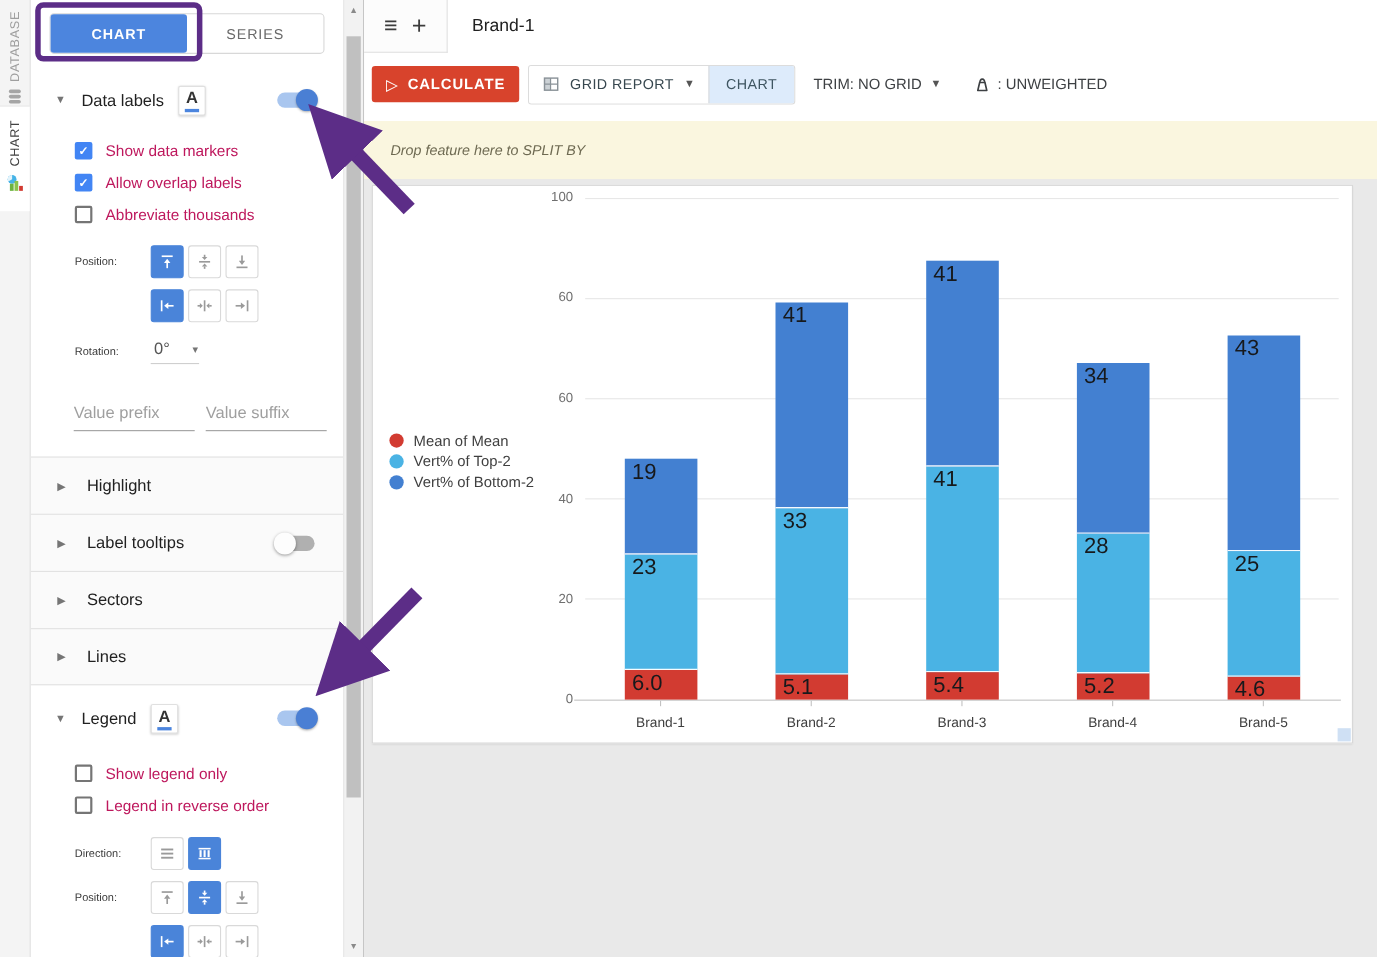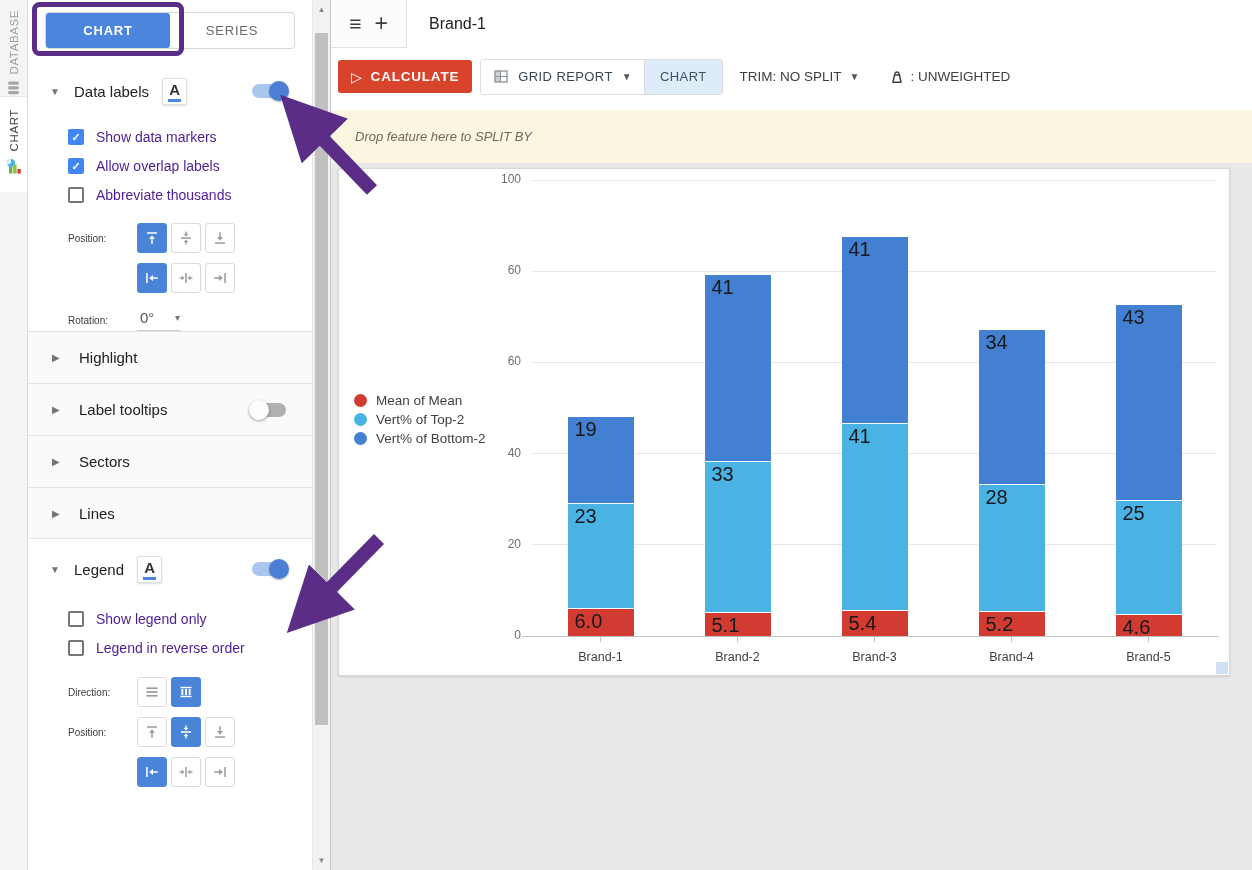--- a/index.html
+++ b/index.html
@@ -42,21 +42,21 @@
   .toggle.on .knob { right:-3px; background:#4a7fd4; box-shadow:0 1px 2px rgba(0,0,0,.3); }
   .toggle.off { background:#b0b0b0; }
   .toggle.off .knob { left:-3px; background:#fdfdfd; box-shadow:0 1px 3px rgba(0,0,0,.4); }
 
   .cbrow { display:flex; align-items:center; margin:13px 0 0 40px; }
   .cbrow.first { margin-top:20px; }
   .cb { width:16px; height:16px; border-radius:2px; display:flex; align-items:center;
     justify-content:center; font-size:11px; font-weight:bold; }
   .cb.checked { background:#4285f4; color:#fff; }
   .cb.un { border:2px solid #757575; background:#fff; color:transparent; }
-  .cblabel { margin-left:12px; font-size:14px; color:#4c1d95; }
+  .cblabel { margin-left:12px; font-size:14px; color:#be185d; }
 
   .optrow { display:flex; align-items:center; margin:20px 0 0 40px; }
   .optrow.sub { margin-top:10px; }
   .optlabel { width:69px; font-size:10px; color:#3a3a3a; }
   .btns { display:flex; gap:4px; }
   .pbtn { width:30px; height:30px; border:1px solid #d9d9d9; border-radius:3px; background:#fff;
     color:#9a9a9a; display:flex; align-items:center; justify-content:center; cursor:pointer; }
   .pbtn.active { background:#4a84d9; border-color:#4a84d9; color:#fff; }
   .pbtn svg { display:block; }
 
@@ -259,20 +259,24 @@
     </div>
 
     <div class="rotrow">
       <span class="optlabel">Rotation:</span>
       <span class="rot">
         <span>0°</span>
         <span class="caret">▾</span>
       </span>
     </div>
 
+    <div class="vals">
+      <input type="text" placeholder="Value prefix" style="">
+      <input type="text" placeholder="Value suffix" style="">
+    </div>
 
     <div class="crow">
       <span class="caret">▶</span>
       <span class="sec-title">Highlight</span>
     </div>
     <div class="crow">
       <span class="caret">▶</span>
       <span class="sec-title">Label tooltips</span>
       <span class="toggle off">
           <span class="knob"></span>
@@ -422,21 +426,21 @@
                 <line x1="2" y1="7.5" x2="14" y2="7.5" stroke="#8a9298" stroke-width="1.1"></line>
               </svg>
             <span>GRID REPORT</span>
             <span class="selcaret">▼</span>
           </div>
           <div class="cbtn">
             <span>CHART</span>
           </div>
         </div>
         <div class="trim">
-          <span>TRIM: NO SPLIT</span>
+          <span>TRIM: NO GRID</span>
           <span class="selcaret">▼</span>
         </div>
         <div class="wgt">
           <svg width="18" height="18" viewBox="0 0 18 18">
               <path d="M6.6 7 L4.9 14.3 H13.1 L11.4 7 Z" fill="none" stroke="#3d4043" stroke-width="1.5" stroke-linejoin="round"></path>
               <path d="M6.9 7 a2.15 2.5 0 1 1 4.2 0" fill="none" stroke="#3d4043" stroke-width="1.5"></path>
             </svg>
           <span>: UNWEIGHTED</span>
         </div>
       </div>

